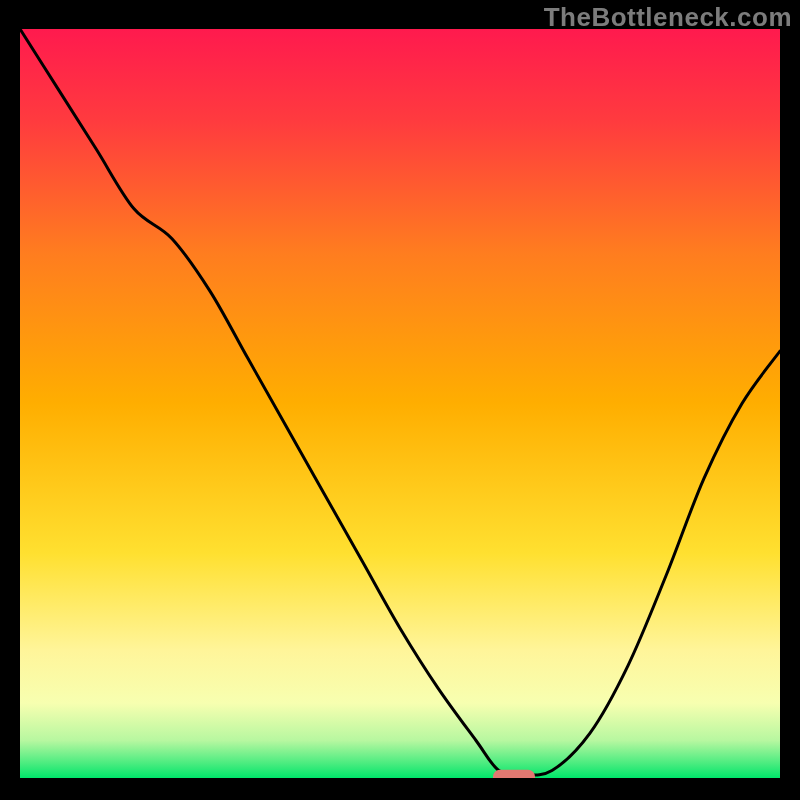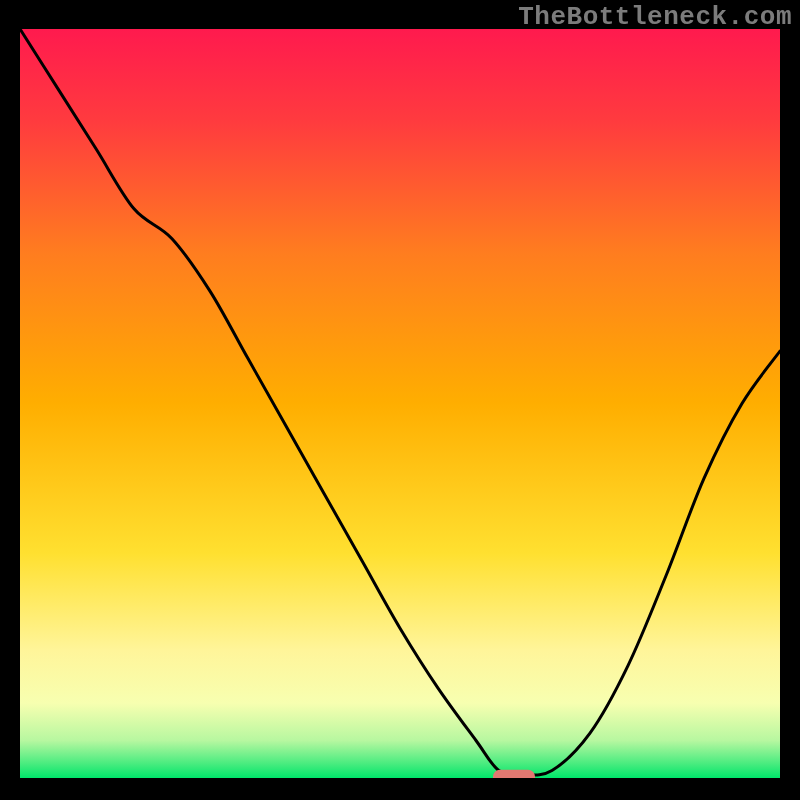--- a/index.html
+++ b/index.html
@@ -12,21 +12,21 @@
   }
   .frame {
     position: relative;
     width: 800px;
     height: 800px;
   }
   .watermark {
     position: absolute;
     top: 2px;
     right: 8px;
-    font-family: Liberation Mono, monospace;
+    font-family: Liberation Sans, sans-serif;
     font-size: 26px;
     font-weight: 600;
     color: #7c7c7c;
     letter-spacing: 0.5px;
     z-index: 3;
     text-align: right;
   }
   svg.plot {
     position: absolute;
     left: 20px;

